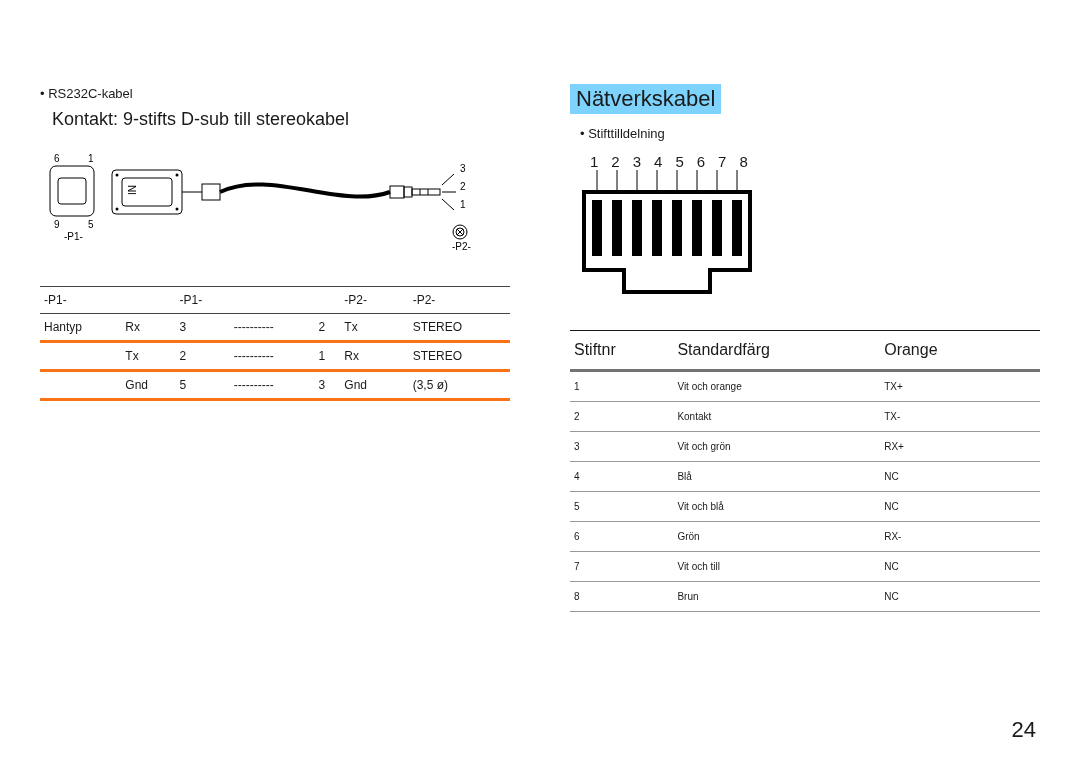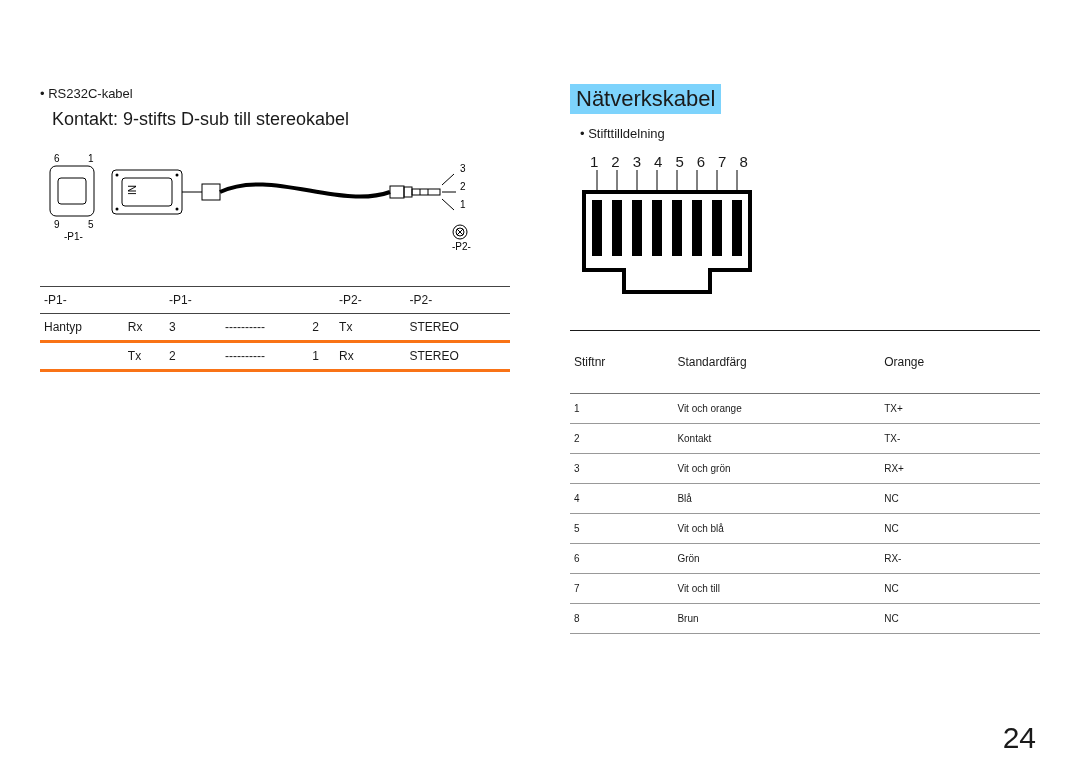--- a/index.html
+++ b/index.html
@@ -10,23 +10,23 @@
   .bullet-row::before { content:"• "; }
   .sub-text { font-size:18px; line-height:1.6; margin-left:12px; }
   .diagram-rs { margin:14px 0 24px 0; }
   table.pin { width:100%; border-collapse:collapse; font-size:12px; }
   table.pin th, table.pin td { text-align:left; padding:6px 4px; border-bottom:3px solid #f97316; font-weight:normal;}
   table.pin thead th { border-top:1px solid #444; border-bottom:1px solid #444; }
   .section-hd { background:#7dd3fc; display:inline-block; font-size:22px; padding:2px 6px; margin-bottom:10px; }
   .rj45-fig { margin:8px 0 26px 12px; }
   .rj-nums { display:flex; gap:10px; font-size:15px; margin-left:8px; letter-spacing:3px;}
   table.lan { width:100%; border-collapse:collapse; font-size:11px; }
-  table.lan thead th { font-size:12px; font-weight:normal; text-align:left; padding:24px 4px; border-top:1px solid #1a1a1a; border-bottom:1px solid #737373;}
+  table.lan thead th { font-size:16px; font-weight:normal; text-align:left; padding:10px 4px; border-top:1px solid #1a1a1a; border-bottom:3px solid #737373;}
   table.lan td { padding:9px 4px; border-bottom:1px solid #999; font-size:10px;}
-  .page-num { position:absolute; bottom:8px; right:44px; font-size:30px; }
+  .page-num { position:absolute; bottom:20px; right:44px; font-size:22px; }
   .tiny { font-size:10px; }
 </style>
 </head>
 <body>
 
 <div class="page">
 
   <div class="col">
     <div class="bullet-row">RS232C-kabel</div>
     <div class="sub-text">Kontakt: 9-stifts D-sub till stereokabel</div>
@@ -100,20 +100,30 @@
         </tr>
         <tr>
           <td></td>
           <td>Tx</td>
           <td>2</td>
           <td>----------</td>
           <td>1</td>
           <td>Rx</td>
           <td></td>
           <td>STEREO</td>
+        </tr>
+        <tr>
+          <td></td>
+          <td>Gnd</td>
+          <td>5</td>
+          <td>----------</td>
+          <td>3</td>
+          <td>Gnd</td>
+          <td></td>
+          <td>(3,5 ø)</td>
         </tr>
       </tbody>
     </table>
   </div>
 
   <div class="col">
     <div class="section-hd">Nätverkskabel</div>
     <div class="bullet-row" style="margin-left:10px;">Stifttilldelning</div>
 
     <div class="rj45-fig">

